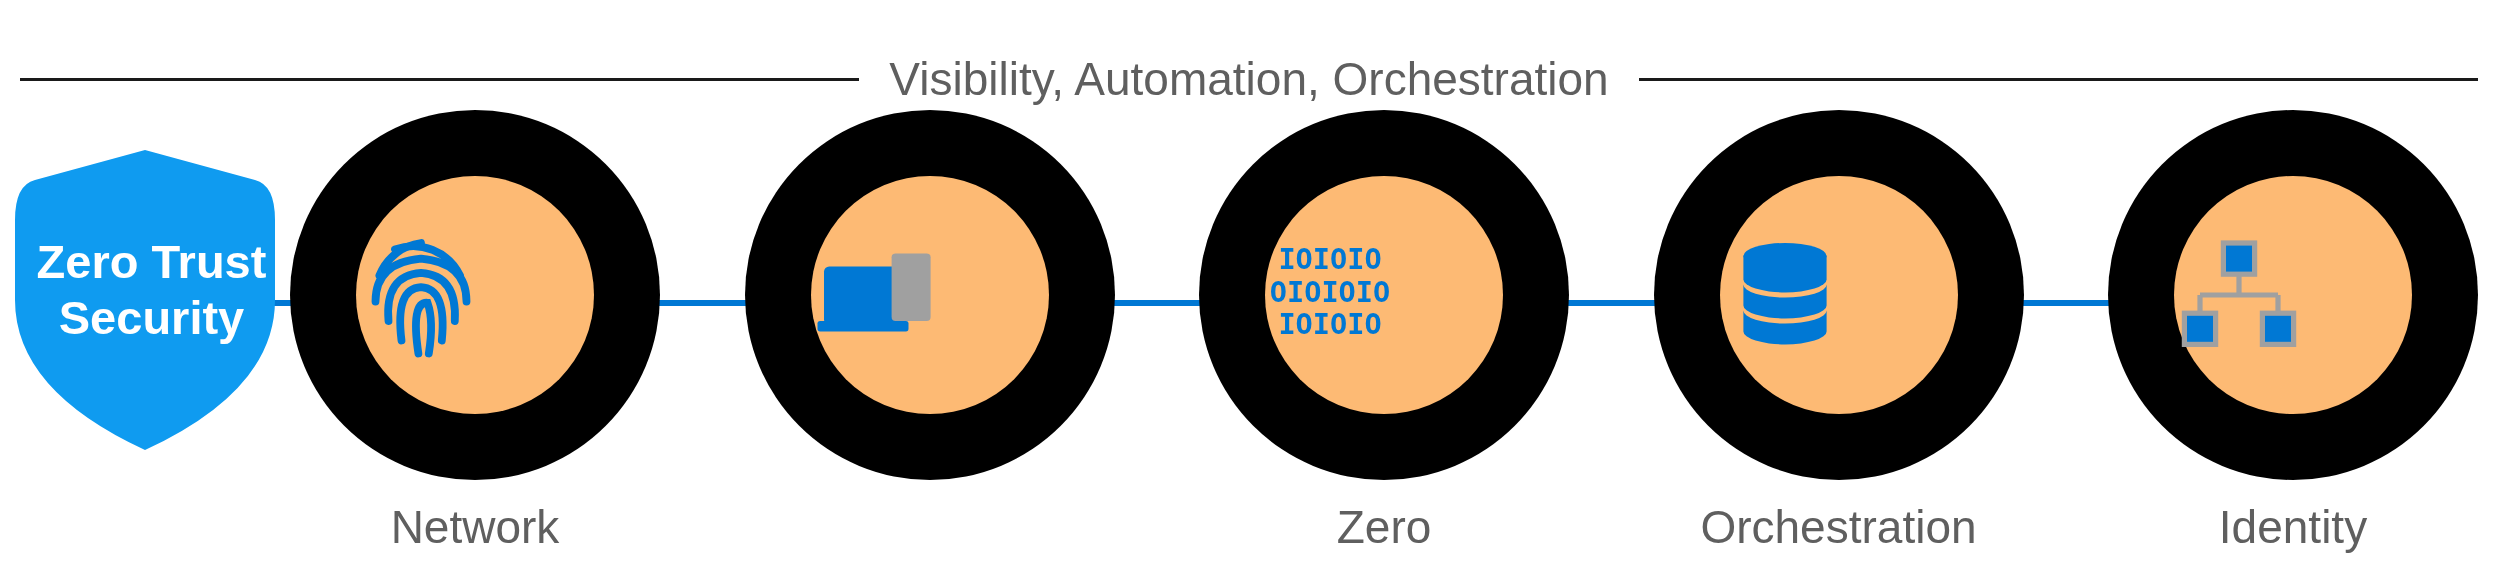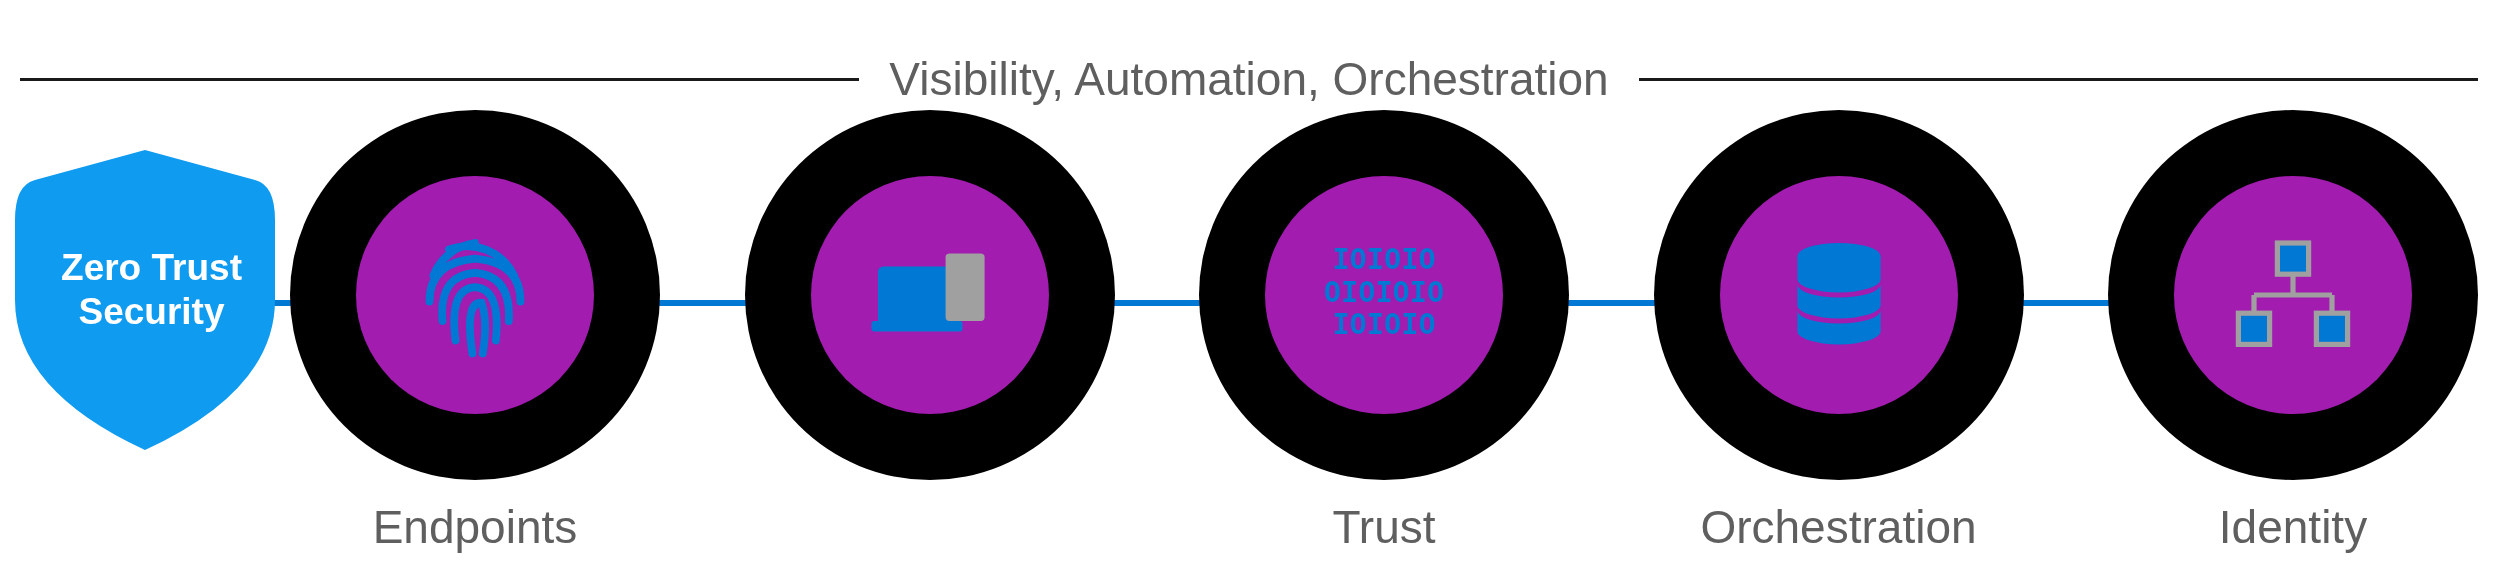--- a/index.html
+++ b/index.html
@@ -54,21 +54,21 @@
   }
   .shield svg {
     position: absolute;
     inset: 0;
     width: 100%;
     height: 100%;
   }
   .shield-text {
     position: relative;
     color: #fff;
-    font-size: 37px;
+    font-size: 47px;
     font-weight: 600;
     text-align: center;
     line-height: 1.2;
     z-index: 3;
     margin-top: -20px;
     white-space: pre-line;
     margin-left: 13px;
   }
   .pillars {
     position: absolute;
@@ -92,24 +92,23 @@
     background: #000;
     display: flex;
     align-items: center;
     justify-content: center;
     position: relative;
   }
   .ring-inner {
     width: 238px;
     height: 238px;
     border-radius: 50%;
-    background: #a21caf;
-    display: flex;
-    align-items: center;
-    justify-content: center;
+    background: #fdba74;
+    display: flex;
+    align-items: center;
   }
   .ring-inner svg {
     width: 130px;
     height: 130px;
   }
   .pillar-label {
     margin-top: 20px;
     font-size: 46px;
     color: #5f5f5f;
     font-weight: 400;
@@ -145,21 +144,21 @@
             <path d="M30 15 A40 40 0 0 1 80 35"></path>
             <path d="M18 35 A40 40 0 0 1 50 10"></path>
             <path d="M15 55 Q15 25 50 22 Q85 25 85 55"></path>
             <path d="M25 70 Q22 35 50 33 Q78 35 76 70"></path>
             <path d="M35 85 Q30 45 50 44 Q70 45 66 85"></path>
             <path d="M48 95 Q42 55 55 56 Q60 70 56 95"></path>
           </g>
         </svg>
       </div>
     </div>
-    <div class="pillar-label">Endpoints</div>
+    <div class="pillar-label">Network</div>
   </div>
 
   <div class="pillar">
     <div class="ring">
       <div class="ring-inner">
         <svg viewBox="0 0 100 100">
           <rect x="10" y="28" width="60" height="45" rx="4" fill="#0078d4"></rect>
           <rect x="5" y="70" width="70" height="8" rx="2" fill="#0078d4"></rect>
           <rect x="62" y="18" width="30" height="52" rx="3" fill="#a0a0a0"></rect>
         </svg>
@@ -170,21 +169,21 @@
   <div class="pillar">
     <div class="ring">
       <div class="ring-inner">
         <svg viewBox="0 0 100 100">
           <text x="50" y="30" font-family="monospace" font-size="22" font-weight="bold" fill="#0078d4" text-anchor="middle">IOIOIO</text>
           <text x="50" y="55" font-family="monospace" font-size="22" font-weight="bold" fill="#0078d4" text-anchor="middle">OIOIOIO</text>
           <text x="50" y="80" font-family="monospace" font-size="22" font-weight="bold" fill="#0078d4" text-anchor="middle">IOIOIO</text>
         </svg>
       </div>
     </div>
-    <div class="pillar-label">Trust</div>
+    <div class="pillar-label">Zero</div>
   </div>
 
 
   <div class="pillar">
     <div class="ring">
       <div class="ring-inner">
         <svg viewBox="0 0 100 100">
           <ellipse cx="50" cy="20" rx="32" ry="10" fill="#0078d4"></ellipse>
           <path d="M18 20 L18 38 A32 10 0 0 0 82 38 L82 20 Z" fill="#0078d4"></path>
           <path d="M18 42 L18 58 A32 10 0 0 0 82 58 L82 42 A32 10 0 0 1 18 42 Z" fill="#0078d4"></path>

